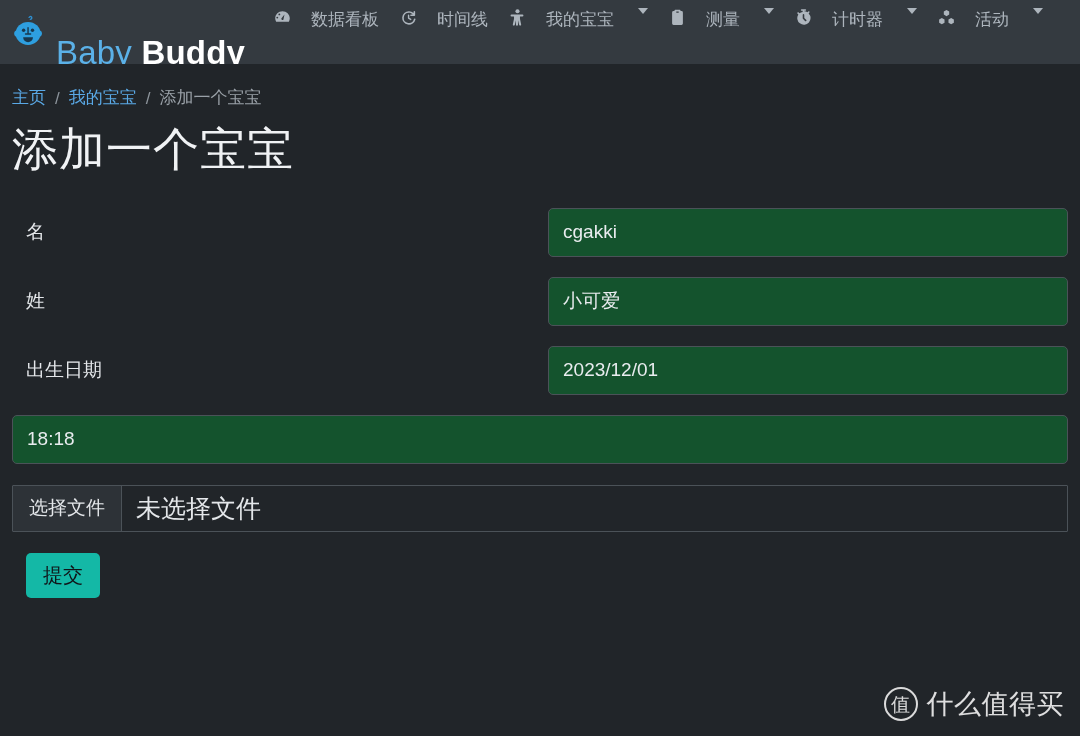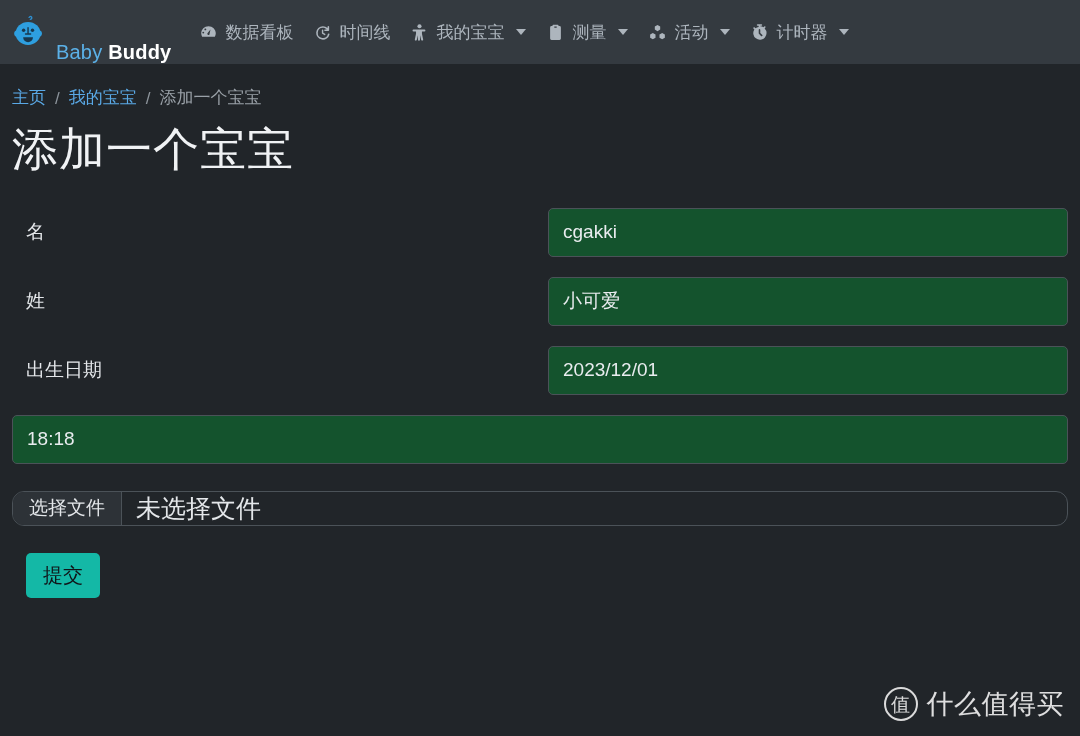--- a/index.html
+++ b/index.html
@@ -27,32 +27,31 @@
   }
   .brand {
     display: flex;
     align-items: center;
     gap: 10px;
     margin-right: 18px;
     text-decoration: none;
   }
   .brand-icon { width: 34px; height: 34px; display: block; flex: none; }
   .brand-text {
-    font-size: 20px;
+    font-size: 33px;
     letter-spacing: .2px;
     line-height: 1;
     margin-top: 40px;
   }
   .brand-text .b1 { color: #5bb1e8; font-weight: 400; }
   .brand-text .b2 { color: #ffffff; font-weight: 700; }
 
   .nav-item {
     display: flex;
-    align-items: center;
-    gap: 7px;
+    gap: 19px;
     padding: 0 10px;
     height: 49px;
     color: #adb5bd;
     font-size: 17px;
     text-decoration: none;
     cursor: pointer;
   }
   .nav-ico { width: 19px; height: 19px; flex: none; display: block; fill: #adb5bd; }
   .caret {
     width: 0; height: 0;
@@ -115,24 +114,24 @@
     font-size: 19px;
     padding: 0 14px;
     outline: none;
   }
   .form-control::placeholder { color: #6c757d; }
 
   
   .file-wrap {
     flex: 1 1 auto;
     width: 700px;
-    height: 35px;
+    height: 47px;
     background: #212529;
     border: 1px solid #4b5258;
-    border-radius: 12px;
+    border-radius: 1px;
     display: flex;
     align-items: stretch;
     overflow: hidden;
   }
   .file-btn {
     background: #2d3237;
     border-right: 1px solid #4b5258;
     display: flex;
     align-items: center;
     padding: 0 16px;
@@ -239,31 +238,31 @@
   <a class="nav-item">
     <svg class="nav-ico" viewBox="0 0 24 24">
       <path d="M9.2 2.2a1 1 0 0 0-1 1v.6H7A1.8 1.8 0 0 0 5.2 5.6v14A1.8 1.8 0 0 0 7 21.4h10a1.8 1.8 0 0 0 1.8-1.8v-14A1.8 1.8 0 0 0 17 3.8h-1.2v-.6a1 1 0 0 0-1-1zm1.3 2.2h3v1.7h-3z"></path>
     </svg>
     <span>测量</span>
     <span class="caret"></span>
   </a>
 
   <a class="nav-item">
     <svg class="nav-ico" viewBox="0 0 24 24">
+      <path d="M9.6 1.6a1 1 0 0 0 0 2h1.3v1.5a8.3 8.3 0 0 0-4 1.6L5.7 5.5A1 1 0 0 0 4.3 6.9l1.2 1.2a8.4 8.4 0 1 0 13-1.3l.9-1a1 1 0 0 0-1.45-1.38l-1 1.05a8.3 8.3 0 0 0-3.85-1.4V3.6h1.3a1 1 0 0 0 0-2zm2.4 6.1a1 1 0 0 1 1 1v3.9l2.3 2.3a1 1 0 1 1-1.4 1.4l-2.6-2.6a1 1 0 0 1-.3-.7V8.7a1 1 0 0 1 1-1z"></path>
+    </svg>
+    <span>计时器</span>
+    <span class="caret"></span>
+  </a>
+
+  <a class="nav-item">
+    <svg class="nav-ico" viewBox="0 0 24 24">
       <path d="M12 2.4 8.6 4.4v3.9L12 10.3l3.4-2V4.4zM6.1 12.6 2.7 14.6v3.9l3.4 2 3.4-2v-3.9zM17.9 12.6l-3.4 2v3.9l3.4 2 3.4-2v-3.9z"></path>
     </svg>
     <span>活动</span>
-    <span class="caret"></span>
-  </a>
-
-  <a class="nav-item">
-    <svg class="nav-ico" viewBox="0 0 24 24">
-      <path d="M9.6 1.6a1 1 0 0 0 0 2h1.3v1.5a8.3 8.3 0 0 0-4 1.6L5.7 5.5A1 1 0 0 0 4.3 6.9l1.2 1.2a8.4 8.4 0 1 0 13-1.3l.9-1a1 1 0 0 0-1.45-1.38l-1 1.05a8.3 8.3 0 0 0-3.85-1.4V3.6h1.3a1 1 0 0 0 0-2zm2.4 6.1a1 1 0 0 1 1 1v3.9l2.3 2.3a1 1 0 1 1-1.4 1.4l-2.6-2.6a1 1 0 0 1-.3-.7V8.7a1 1 0 0 1 1-1z"></path>
-    </svg>
-    <span>计时器</span>
     <span class="caret"></span>
   </a>
 </div>
 
 <div class="container">
 
   <nav class="breadcrumb">
     <a>主页</a>
     <span class="bc-sep">/</span>
     <a>我的宝宝</a>

